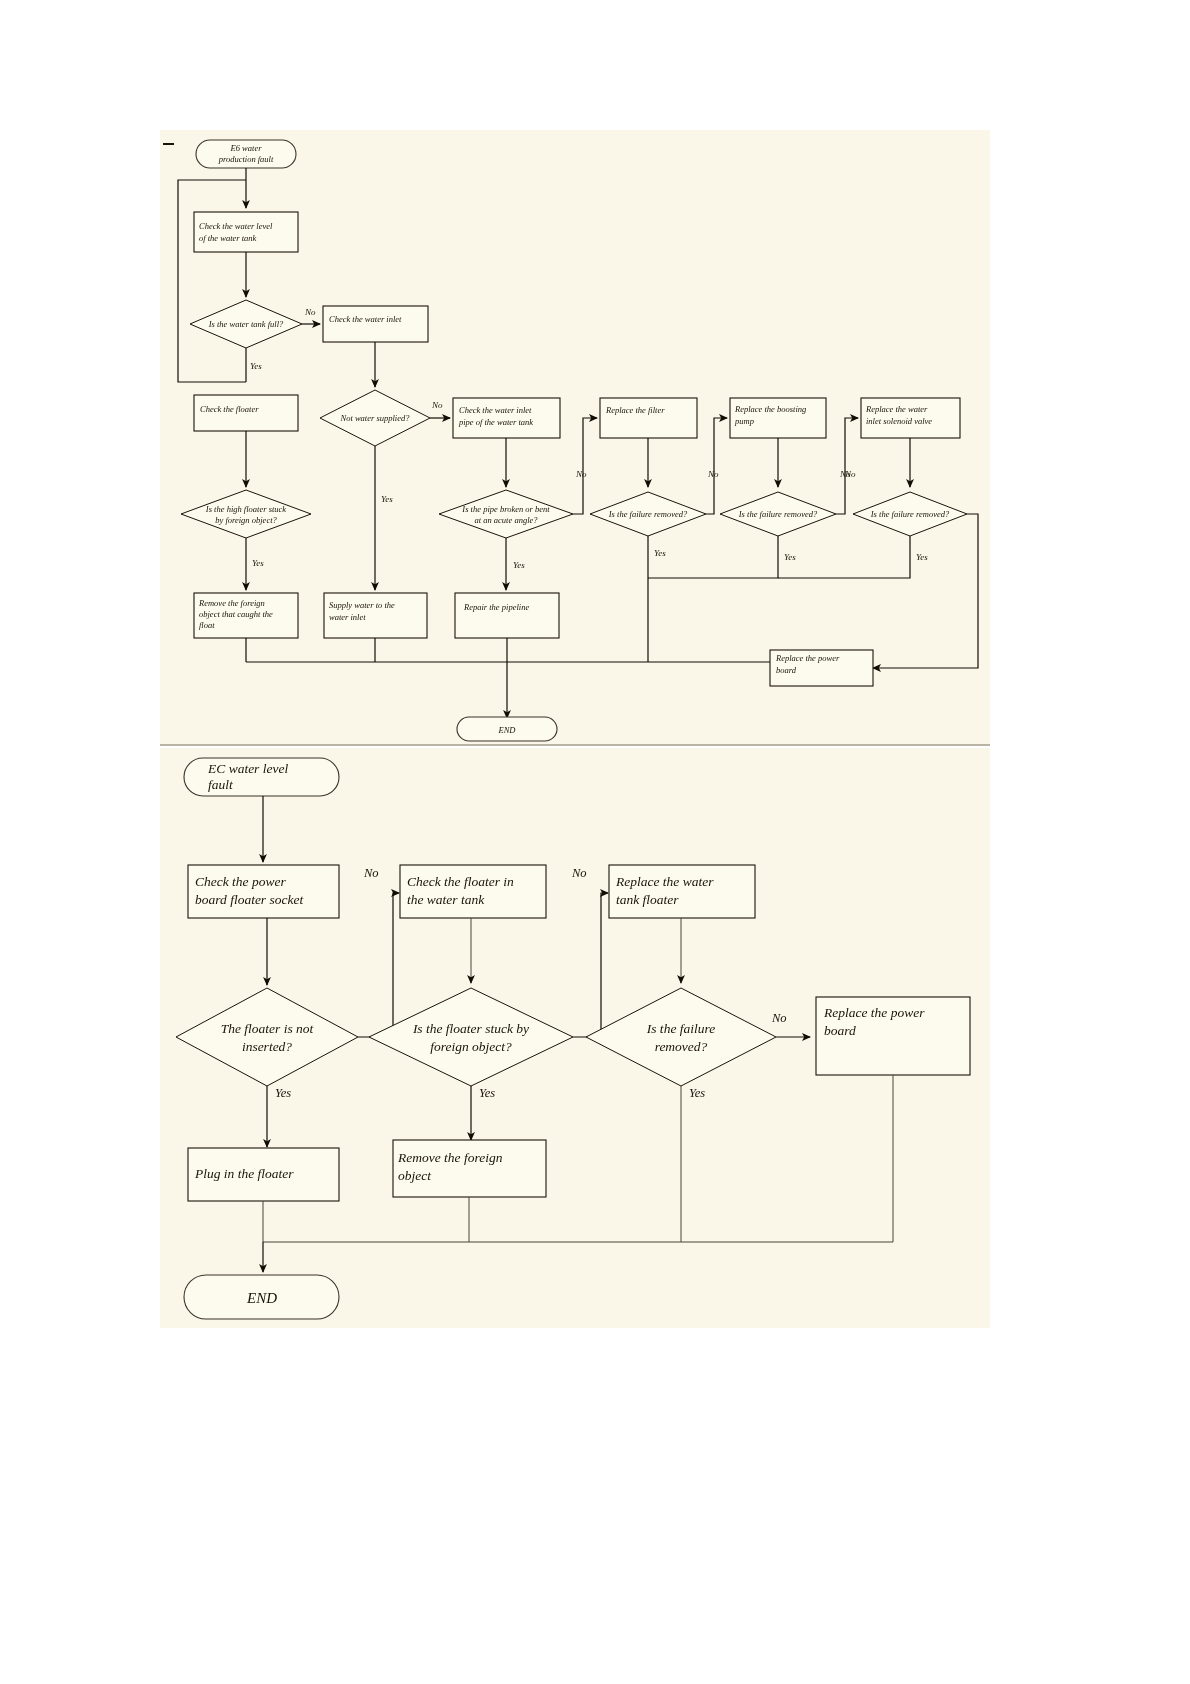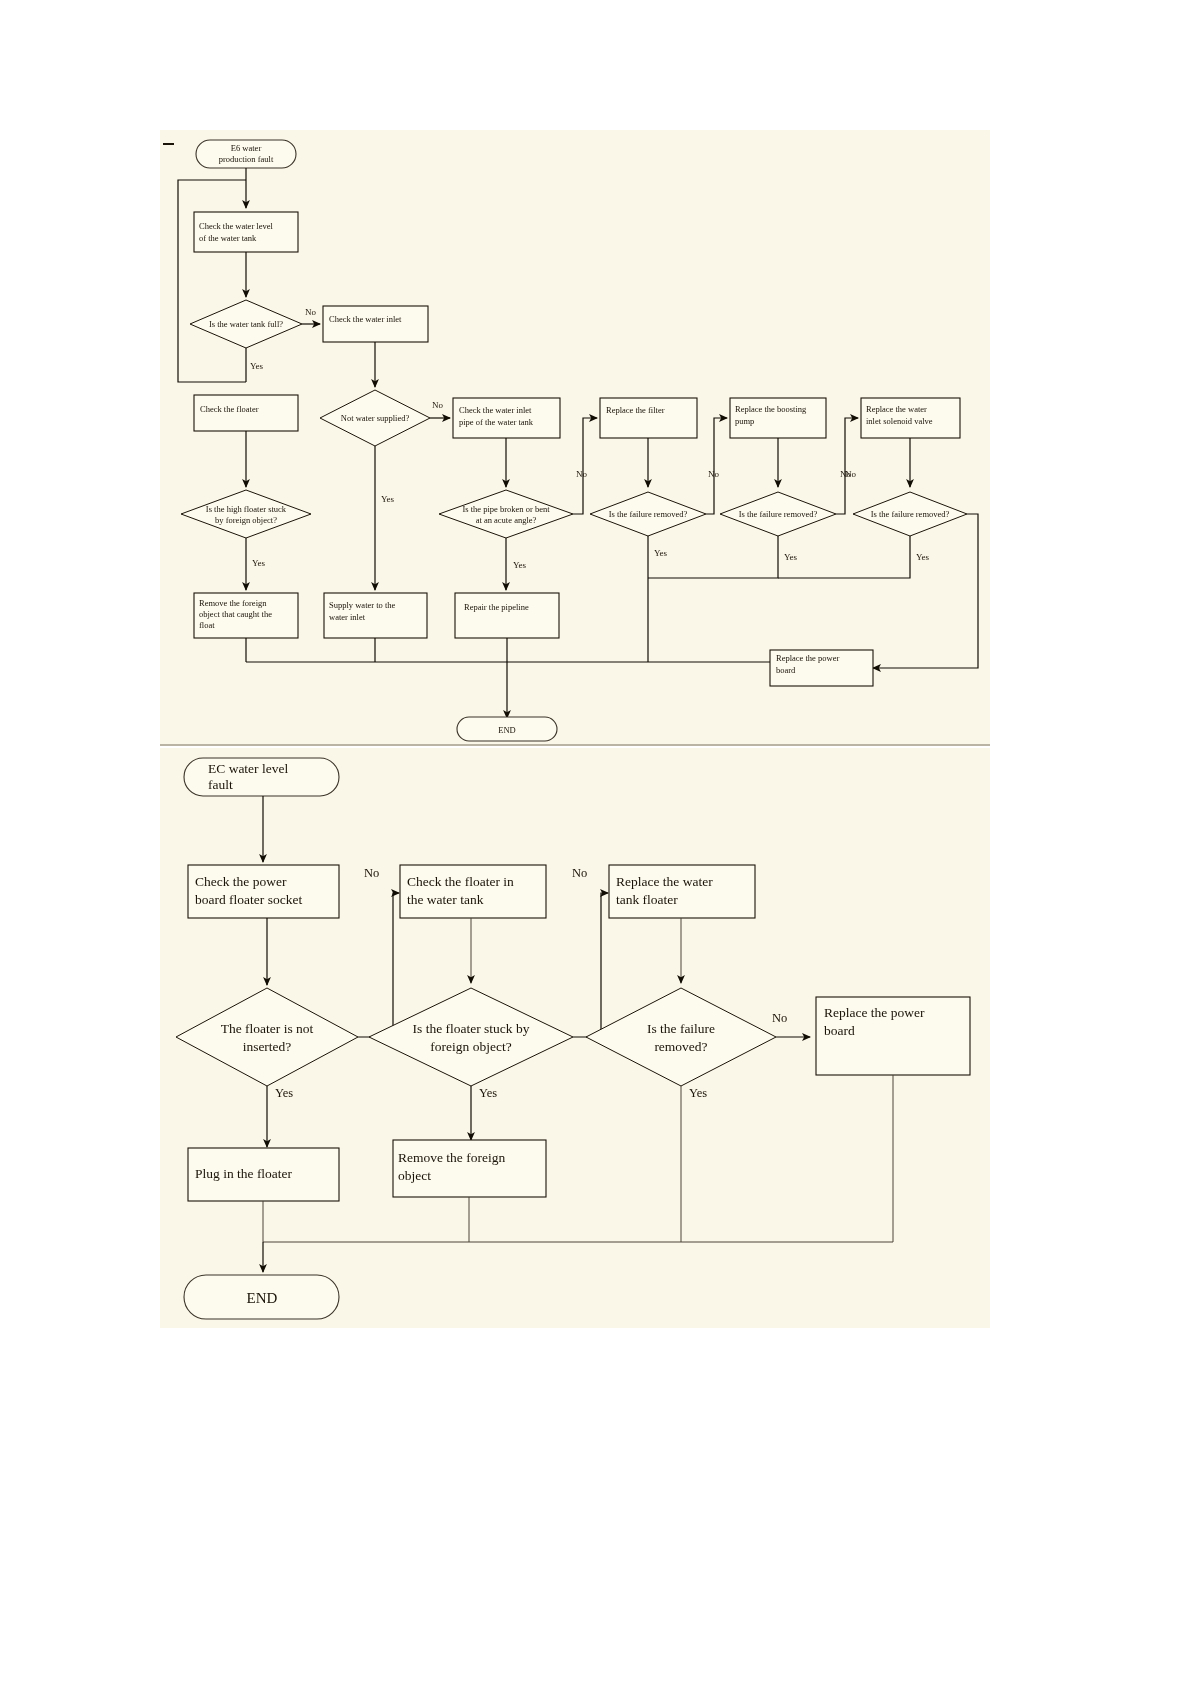--- a/index.html
+++ b/index.html
@@ -12,20 +12,21 @@
     height: 1684px;
     font-family: "Liberation Serif", "DejaVu Serif", serif;
     position: relative;
     overflow: hidden;
   }
   #page {
     position: absolute;
     left: 0; top: 0;
     width: 1190px;
     height: 1684px;
+    font-style: italic;
   }
   .panel {
     position: absolute;
     background: #fbf7e8;
   }
   #panel-1 {
     left: 160px; top: 130px;
     width: 830px; height: 615px;
   }
   #panel-2 {

